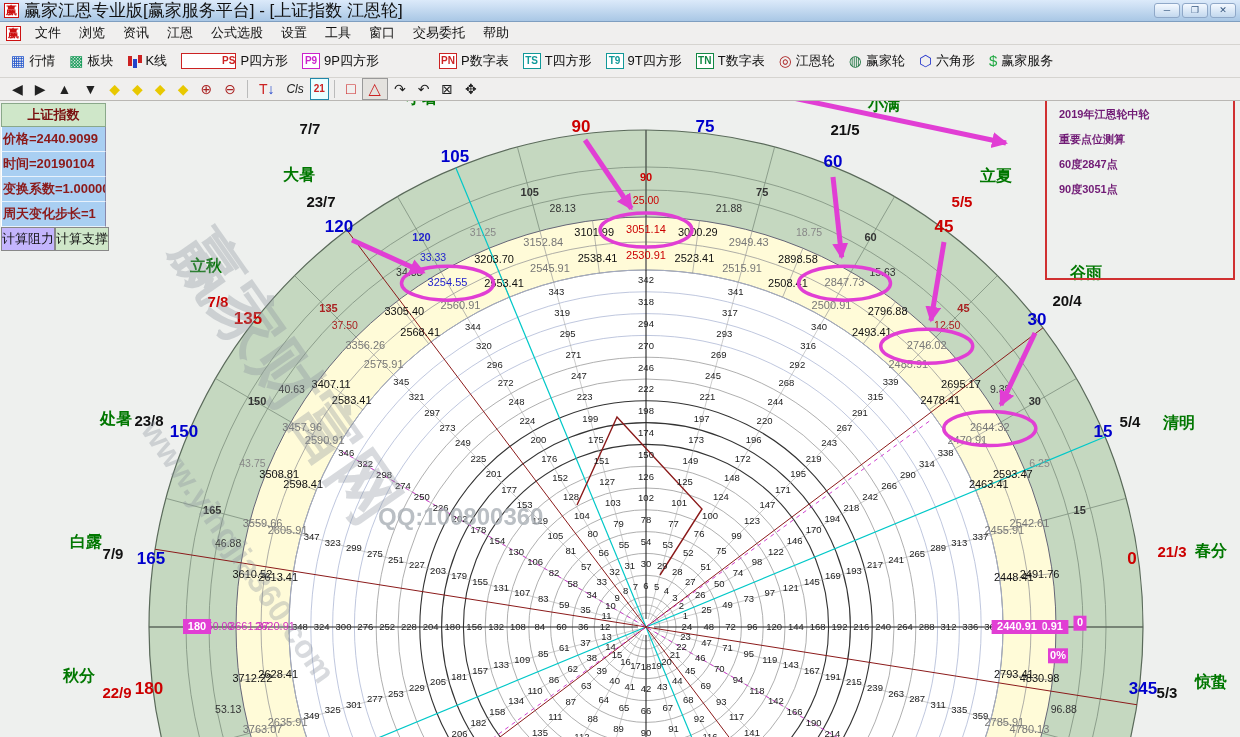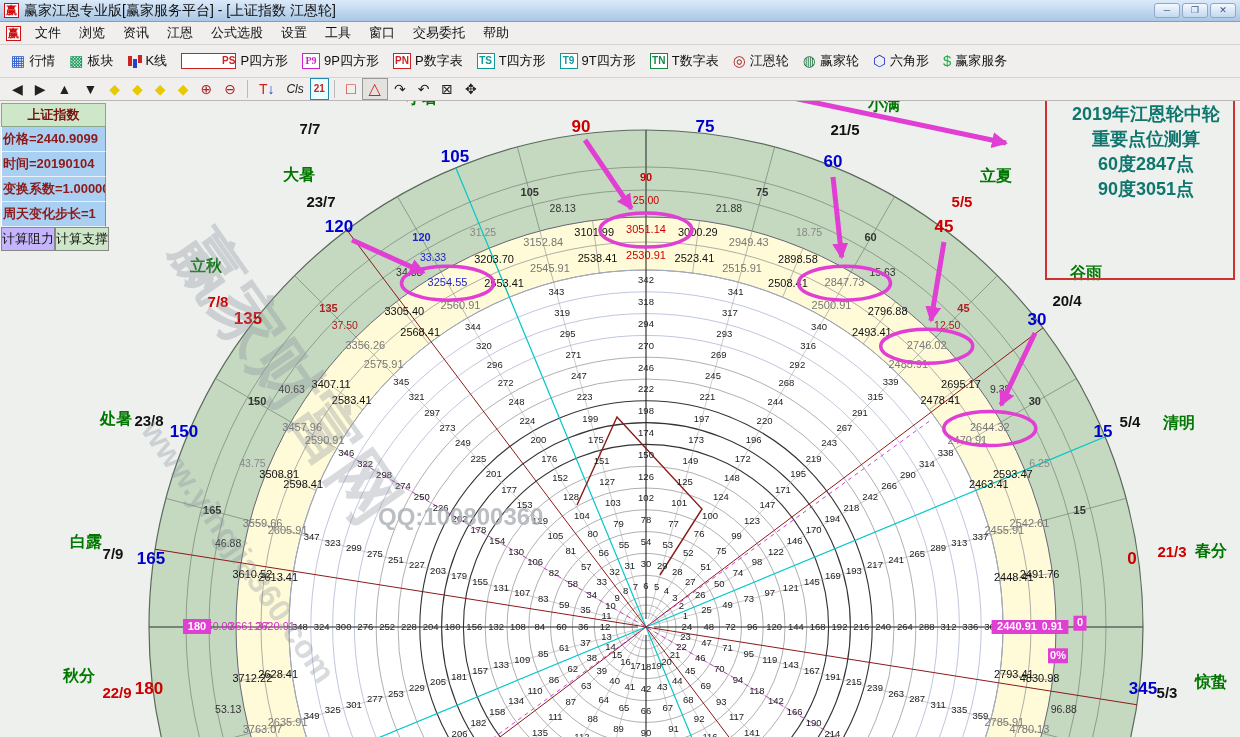--- a/index.html
+++ b/index.html
@@ -4,21 +4,21 @@
 <style>
   * { margin:0; padding:0; box-sizing:border-box; }
   html,body { width:1240px; height:737px; overflow:hidden;
     font-family:"Liberation Sans","DejaVu Sans",sans-serif; background:#eef0ee; }
   
   .titlebar { position:absolute; left:0; top:0; width:1240px; height:22px;
     background:linear-gradient(#dceafa,#a9c7e5); border-bottom:1px solid #7f9ec0;
     display:flex; align-items:center; padding:0 4px; z-index:20; }
   .app-logo { width:15px; height:15px; background:#fff; color:#cc1111; border:1px solid #cc1111;
     font-size:11px; font-weight:bold; line-height:13px; text-align:center; margin-right:5px; }
-  .title-text { font-size:14px; color:#111; }
+  .title-text { font-size:17px; color:#111; }
   .win-btns { margin-left:auto; display:flex; gap:2px; }
   .win-btn { width:26px; height:15px; border:1px solid #8fa8c8; border-radius:3px;
     background:linear-gradient(#f4f9ff,#c3d8ee); font-size:9px; color:#35567e;
     text-align:center; line-height:13px; }
   .menubar { position:absolute; left:0; top:22px; width:1240px; height:23px;
     background:#f0efee; border-bottom:1px solid #d6d4d0; display:flex; align-items:center; z-index:20; }
   .menubar .app-logo { margin-left:6px; }
   .menu-item { font-size:13px; color:#111; padding:2px 9px; }
   .toolbar1 { position:absolute; left:0; top:45px; width:1240px; height:33px;
     background:#f0efee; border-bottom:1px solid #d6d4d0; display:flex; align-items:center;
@@ -46,21 +46,21 @@
     text-align:center; padding:2px 0; }
   .info-row { background:#a9cff2; border-left:1px solid #fff; border-right:1px solid #88a;
     border-bottom:1px solid #e8f2fc; color:#8b1a1a; font-weight:bold; padding:3px 1px; white-space:nowrap; overflow:hidden; }
   .info-btns { display:flex; }
   .info-btn { flex:1; border:1px solid #888; background:#c4b5fd; text-align:center;
     padding:2px 0; font-size:13px; color:#111; white-space:nowrap; }
   .info-btn.alt { background:#cfe7c9; }
   
   .anno-box { position:absolute; left:1045px; top:88px; width:190px; height:192px; z-index:10;
     border:2px solid #d03030; background:transparent; padding:12px 0 0 12px; }
-  .anno-line { color:#0f766e; font-size:18px; font-weight:bold; line-height:25px; white-space:nowrap;text-align:center; }
+  .anno-line { color:#701a75; font-size:11px; font-weight:bold; line-height:25px; white-space:nowrap; }
 </style>
 </head>
 <body>
 
 <div class="titlebar">
   <span class="app-logo">赢</span>
   <span class="title-text">赢家江恩专业版[赢家服务平台] - [上证指数 江恩轮]</span>
   <span class="win-btns">
     <span class="win-btn">─</span>
     <span class="win-btn">❐</span>
@@ -99,25 +99,25 @@
         <i class="b" style="left:6px;top:5px;height:9px"></i>
         <i style="left:11px;top:1px;height:8px"></i>
       </span>
       <span>K线</span>
     </span>
     <span class="tb1-item">
       <span class="tbadge" style="color: rgb(204, 34, 34); border-color: rgb(204, 34, 34); padding-left: 40px;">PS</span>
       <span>P四方形</span>
     </span>
     <span class="tb1-item">
-      <span class="tbadge" style="color: rgb(204, 34, 204); border-color: rgb(204, 34, 204); font-family: Liberation Serif, serif;">P9</span>
+      <span class="tbadge" style="color: rgb(204, 34, 204); border-color: rgb(204, 34, 204);">P9</span>
       <span>9P四方形</span>
     </span>
     <span class="tb1-item">
-      <span class="tbadge" style="color: rgb(204, 34, 34); border-color: rgb(204, 34, 34);">PN</span>
+      <span class="tbadge" style="color: rgb(204, 34, 34); border-color: rgb(204, 34, 34); margin-left: 46px;">PN</span>
       <span>P数字表</span>
     </span>
     <span class="tb1-item">
       <span class="tbadge" style="color: rgb(17, 153, 153); border-color: rgb(17, 153, 153);">TS</span>
       <span>T四方形</span>
     </span>
     <span class="tb1-item">
       <span class="tbadge" style="color: rgb(17, 153, 153); border-color: rgb(17, 153, 153);">T9</span>
       <span>9T四方形</span>
     </span>

